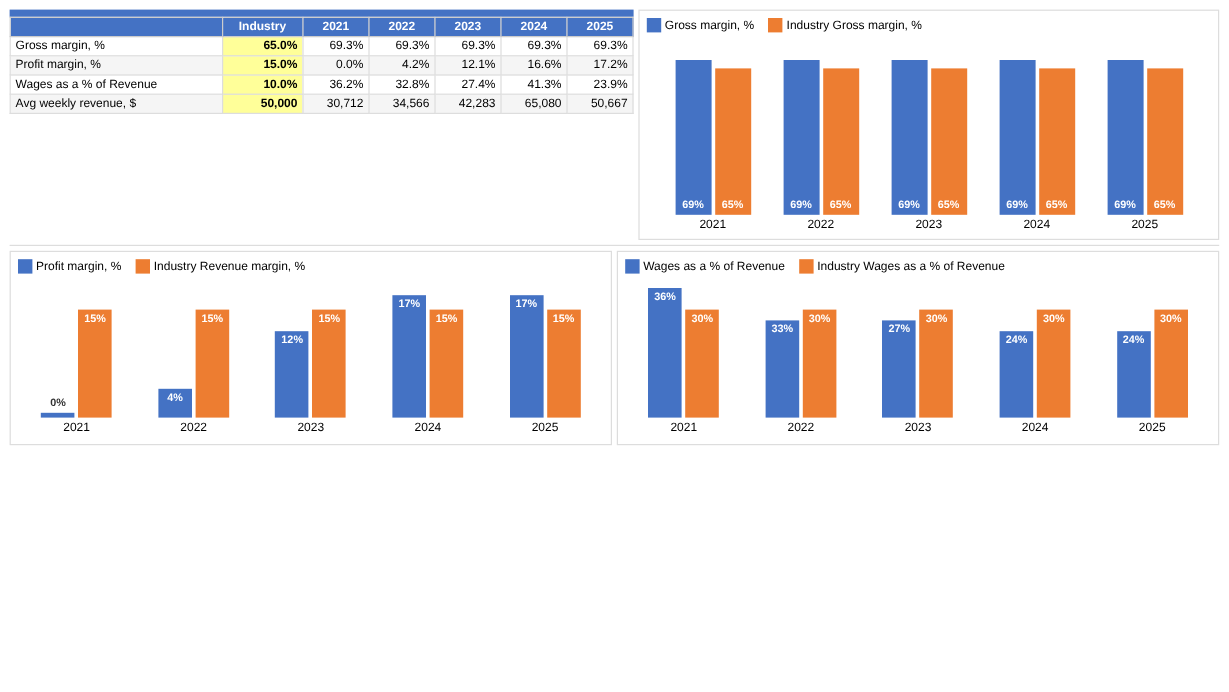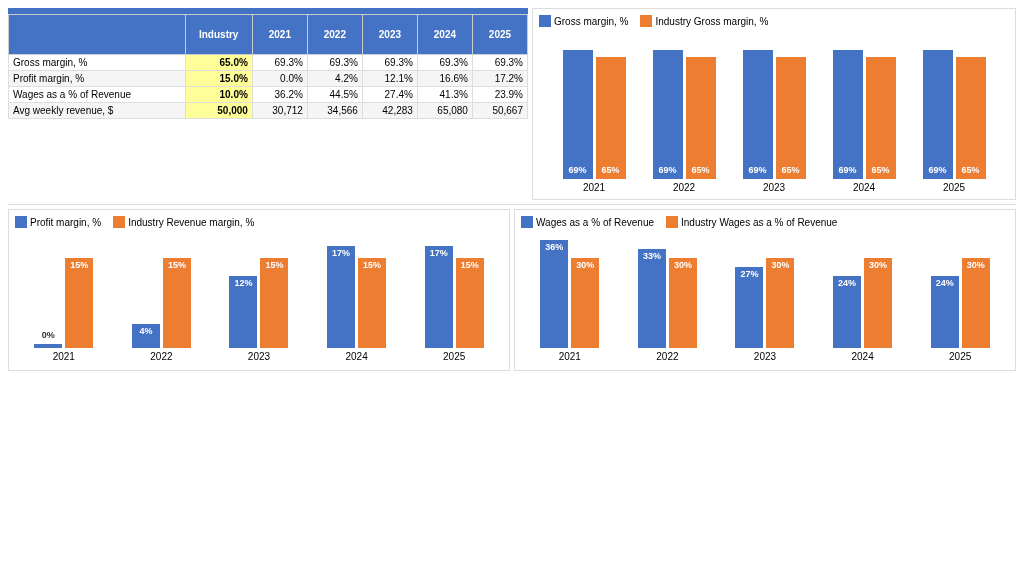--- a/index.html
+++ b/index.html
@@ -7,21 +7,21 @@
 
     .main-container { width: 1024px; height: 577px; padding: 8px; background: #fff; }
 
     
     .top-section { display: flex; gap: 4px; margin-bottom: 4px; }
 
     
     .kpi-container { width: 520px; }
     .kpi-header { background: #4472C4; color: #fff; text-align: center; font-weight: bold; padding: 3px; font-size: 11px; }
     .kpi-table { width: 100%; border-collapse: collapse; font-size: 10px; }
-    .kpi-table th { background: #4472C4; color: #fff; text-align: center; padding: 14px 4px; border: 1px solid #ccc; }
+    .kpi-table th { background: #4472C4; color: #fff; text-align: center; padding: 2px 4px; border: 1px solid #ccc; }
     .kpi-table td { padding: 2px 4px; border: 1px solid #ddd; }
     .kpi-table td:first-child { text-align: left; }
     .kpi-table td:not(:first-child) { text-align: right; }
     .kpi-table tr:nth-child(odd) td { background: #fff; }
     .kpi-table tr:nth-child(even) td { background: #f5f5f5; }
     .highlight-yellow { background: #FFFF99 !important; font-weight: bold; }
 
     
     .chart-container { flex: 1; border: 1px solid #ddd; padding: 6px; }
     .chart-title-row { display: flex; align-items: center; gap: 12px; margin-bottom: 6px; font-size: 10px; }
@@ -75,21 +75,21 @@
               <td>0.0%</td>
               <td>4.2%</td>
               <td>12.1%</td>
               <td>16.6%</td>
               <td>17.2%</td>
             </tr>
             <tr>
               <td>Wages as a % of Revenue</td>
               <td class="highlight-yellow">10.0%</td>
               <td>36.2%</td>
-              <td>44.5%</td>
+              <td>32.8%</td>
               <td>27.4%</td>
               <td>41.3%</td>
               <td>23.9%</td>
             </tr>
             <tr>
               <td>Avg weekly revenue, $</td>
               <td class="highlight-yellow">50,000</td>
               <td>30,712</td>
               <td>34,566</td>
               <td>42,283</td>
@@ -262,21 +262,21 @@
                 <span style="position: absolute; top: 2px; font-size: 9px; font-weight: bold; color: rgb(255, 255, 255);">36%</span>
               </div>
               <div style="width: 28px; height: 90px; background: rgb(237, 125, 49); position: relative; display: flex; justify-content: center;">
                 <span style="position: absolute; top: 2px; font-size: 9px; font-weight: bold; color: rgb(255, 255, 255);">30%</span>
               </div>
             </div>
             <div style="font-size: 10px; margin-top: 3px; text-align: center;">2021</div>
           </div>
           <div style="display: flex; flex-direction: column; align-items: center;">
             <div style="display: flex; align-items: flex-end; gap: 3px;">
-              <div style="width: 28px; height: 99px; background: rgb(68, 114, 196); position: relative; display: flex; justify-content: center;">
+              <div style="width: 28px; height: 81px; background: rgb(68, 114, 196); position: relative; display: flex; justify-content: center;">
                 <span style="position: absolute; top: 2px; font-size: 9px; font-weight: bold; color: rgb(255, 255, 255);">33%</span>
               </div>
               <div style="width: 28px; height: 90px; background: rgb(237, 125, 49); position: relative; display: flex; justify-content: center;">
                 <span style="position: absolute; top: 2px; font-size: 9px; font-weight: bold; color: rgb(255, 255, 255);">30%</span>
               </div>
             </div>
             <div style="font-size: 10px; margin-top: 3px; text-align: center;">2022</div>
           </div>
           <div style="display: flex; flex-direction: column; align-items: center;">
             <div style="display: flex; align-items: flex-end; gap: 3px;">

